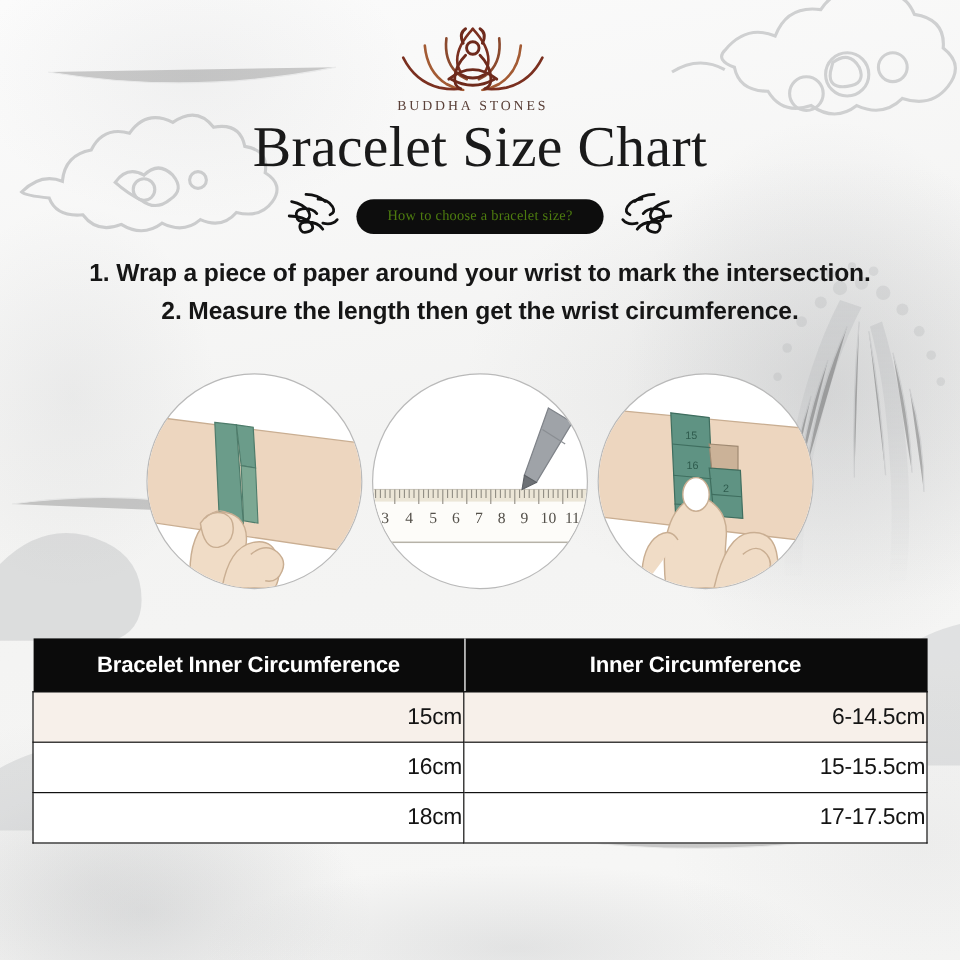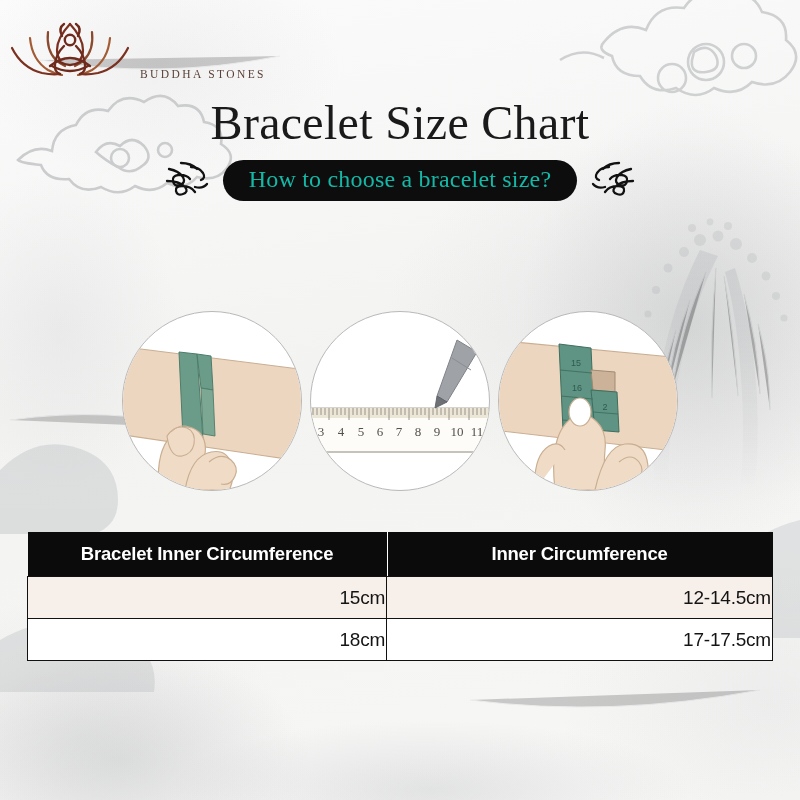--- a/index.html
+++ b/index.html
@@ -35,21 +35,22 @@
     pointer-events: none;
   }
 
   
   .logo-wrap {
     position: absolute;
     top: 18px;
     left: 0;
     right: 12px;
     display: flex;
-    align-items: flex-end;
+    flex-direction: column;
+    align-items: center;
   }
   .logo-mark { display: block; }
   .logo-text {
     margin-top: 2px;
     font-family: "Liberation Serif", serif;
     font-size: 11.5px;
     letter-spacing: 2.4px;
     color: #5a4038;
     font-weight: 400;
   }
@@ -74,23 +75,23 @@
     top: 160px;
     left: 0;
     right: 0;
     display: flex;
     align-items: center;
     justify-content: center;
     gap: 12px;
   }
   .pill {
     background: #0d0d0d;
-    color: #14b8a6;
+    color: #4d7c0f;
     font-family: "Liberation Serif", serif;
-    font-size: 24px;
+    font-size: 12px;
     padding: 6px 26px 8px 26px;
     border-radius: 22px;
     white-space: nowrap;
     letter-spacing: 0.2px;
   }
   .ornament { display: block; }
   .ornament.flip { transform: scaleX(-1); }
 
   
   .steps {
@@ -313,20 +314,24 @@
           <path d="M4 8 q10 2 14 8 q3 6 -3 8 q-6 2 -7 -4 q-1 -5 5 -6 q8 -1 12 4"></path>
           <path d="M2 20 q12 0 18 6 q4 5 -2 7 q-6 2 -7 -3 q-1 -5 6 -5 q9 0 13 6"></path>
           <path d="M26 6 q8 0 12 6 q3 5 -2 7"></path>
           <path d="M30 26 q8 2 12 -3"></path>
           <path d="M16 2 q10 0 16 6"></path>
         </g>
       </svg>
     </span>
   </div>
 
+  <div class="steps">
+    <div class="step">1. Wrap a piece of paper around your wrist to mark the intersection.</div>
+    <div class="step">2. Measure the length then get the wrist circumference.</div>
+  </div>
 
   <div class="circles">
 
     <div class="circle">
       <svg width="178" height="178" viewBox="0 0 178 178" xmlns="http://www.w3.org/2000/svg">
 
         <path d="M-6 34 L184 58 L184 150 L-6 122 Z" fill="#edd6bf" stroke="#c9ae92" stroke-width="1.1"></path>
 
         <path d="M56 40 L74 42 L80 128 L60 126 Z" fill="#6b9c8a" stroke="#4e7c6b" stroke-width="1"></path>
         <path d="M74 42 L88 44 L90 78 L78 76 Z" fill="#6b9c8a" stroke="#4e7c6b" stroke-width="1"></path>
@@ -424,21 +429,25 @@
         </colgroup>
       <thead>
         <tr>
           <th>Bracelet Inner Circumference</th>
           <th class="divider-left">Inner Circumference</th>
         </tr>
       </thead>
       <tbody>
         <tr class="alt">
           <td>15cm</td>
-          <td>12-14.5cm</td>
+          <td>6-14.5cm</td>
+        </tr>
+        <tr class="plain">
+          <td>16cm</td>
+          <td>15-15.5cm</td>
         </tr>
         <tr class="plain">
           <td>18cm</td>
           <td>17-17.5cm</td>
         </tr>
       </tbody>
     </table>
   </div>
 
 </div>

